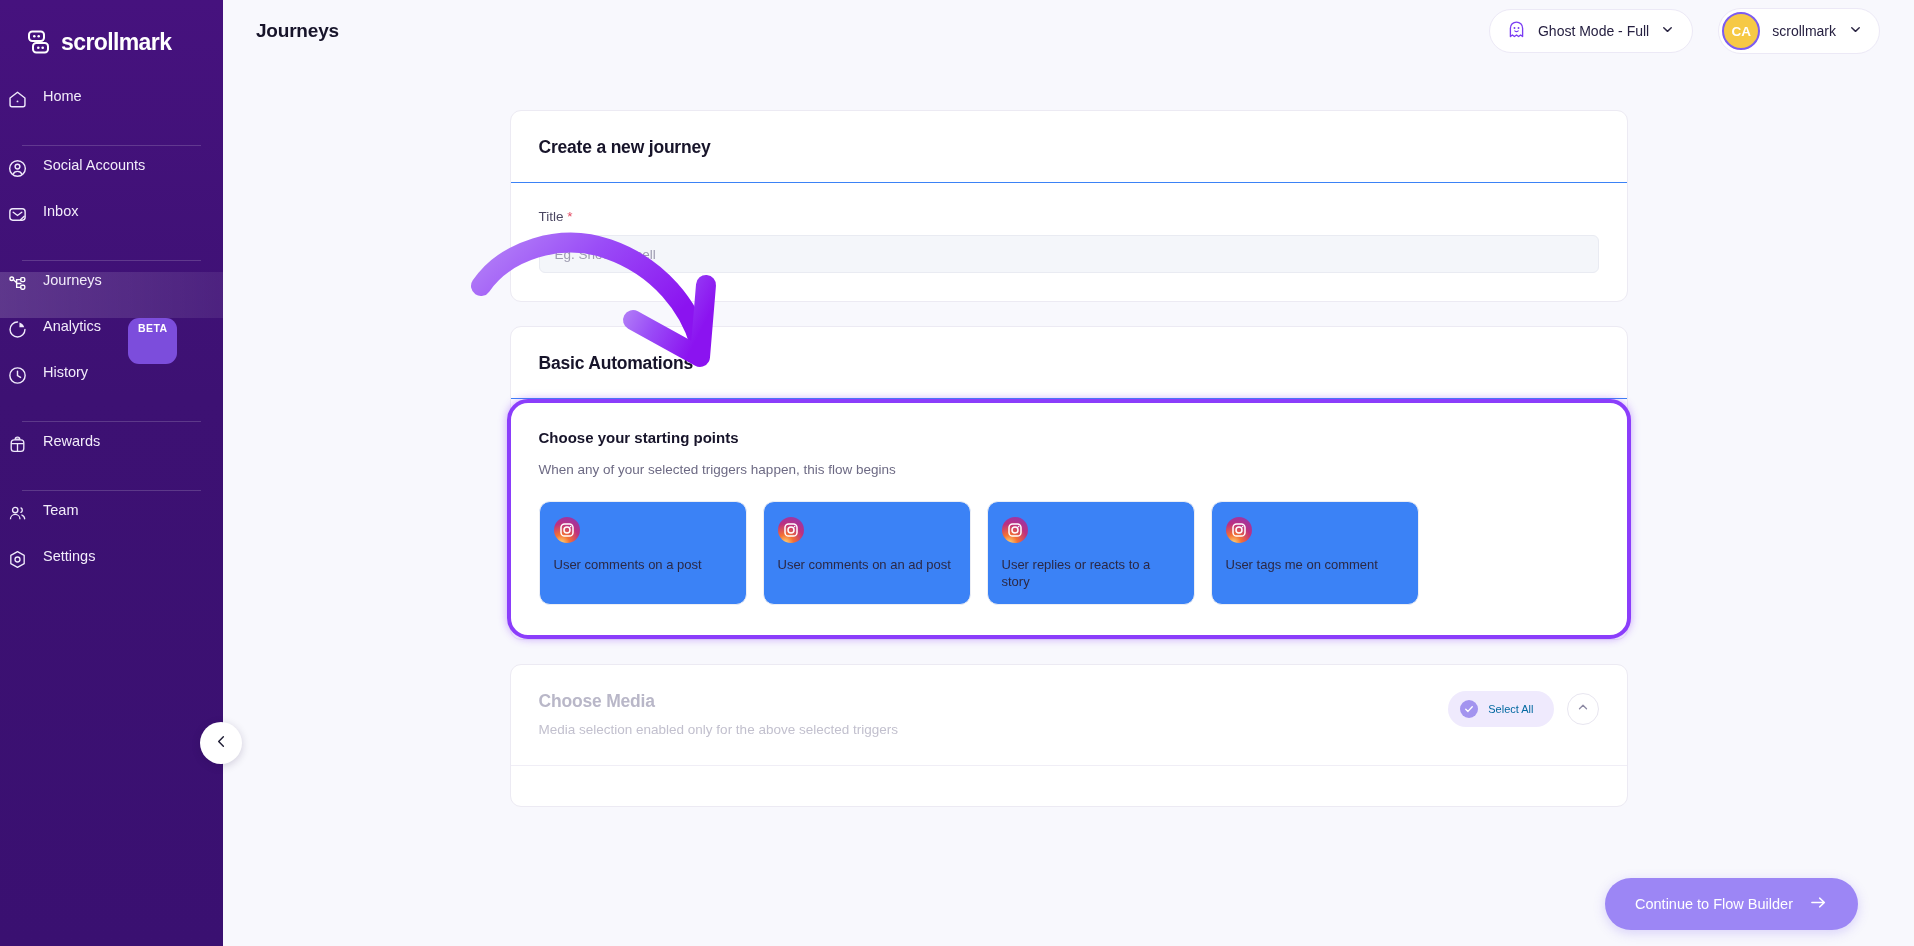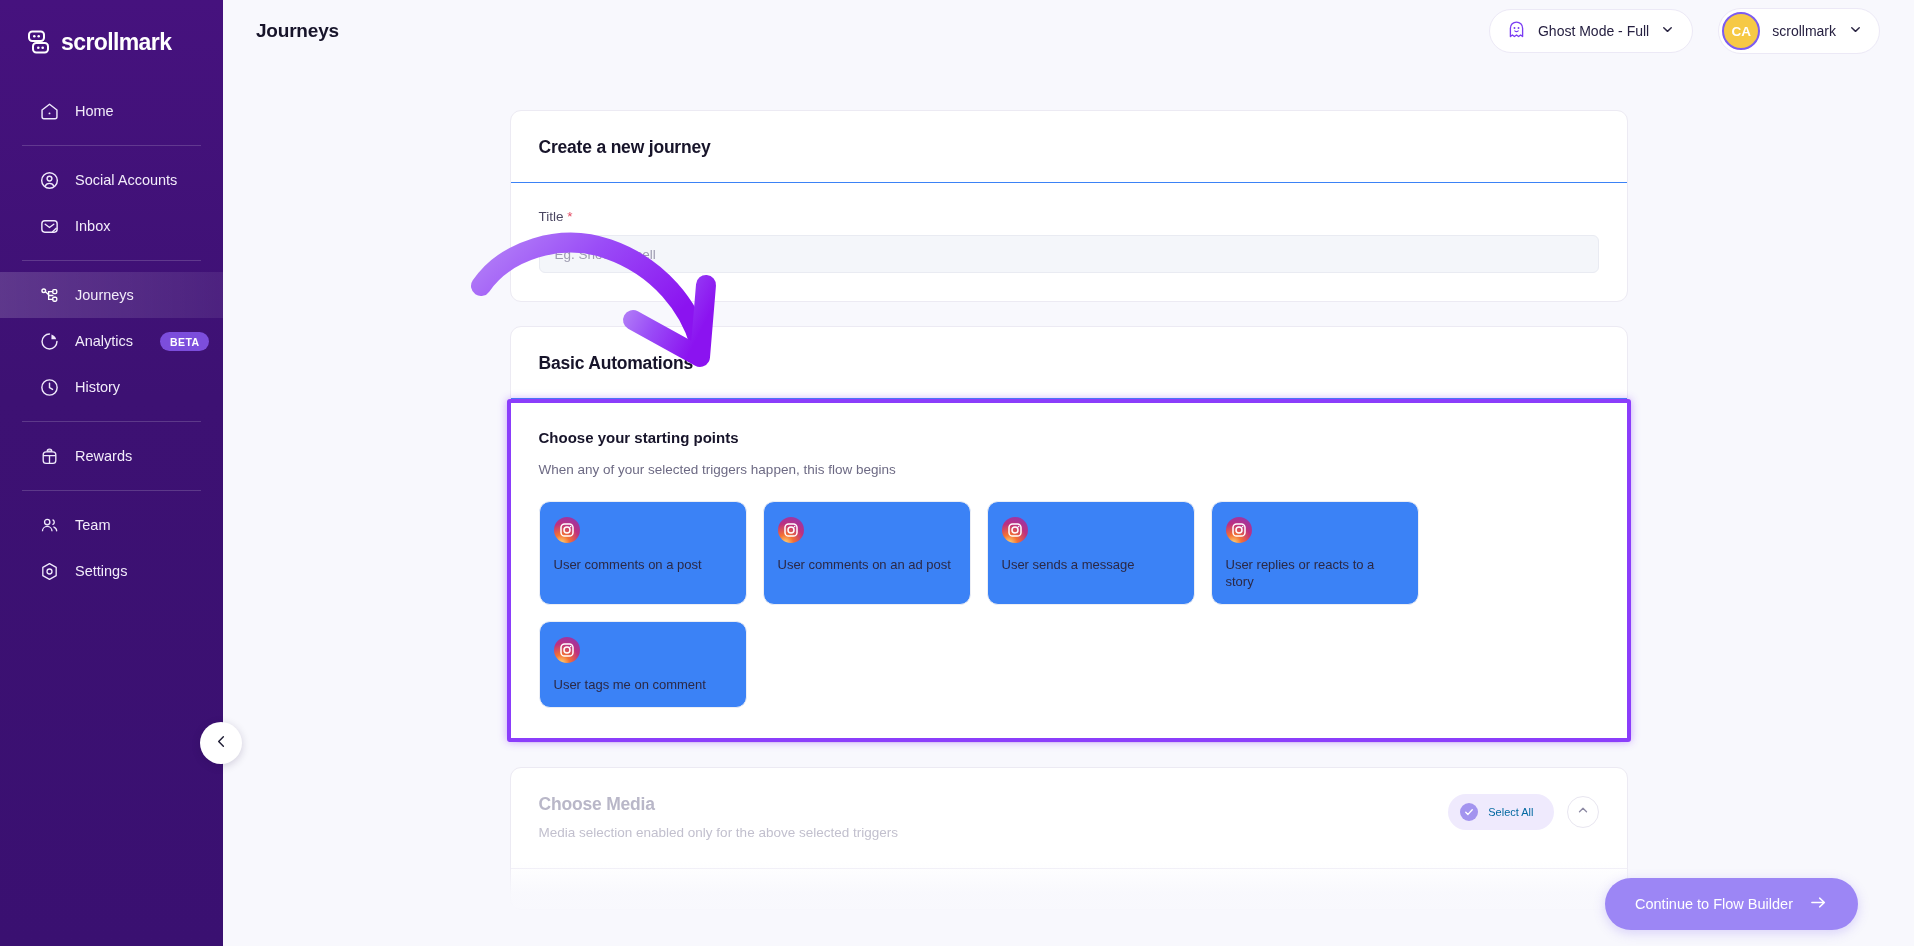--- a/index.html
+++ b/index.html
@@ -23,22 +23,22 @@
   .brand {
     display: flex; align-items: center; gap: 9px;
     padding: 22px 0 0 26px; height: 62px;
   }
   .brand-mark { width: 26px; height: 26px; flex: 0 0 26px; }
   .brand-name {
     font-size: 23px; font-weight: bold; letter-spacing: -0.6px; color: #fff;
   }
   .nav { margin-top: 26px; }
   .nav-item {
-    display: flex; align-items: center; gap: 15px;
-    height: 46px; padding-left: 38px;
+    display: flex; gap: 15px;
+    height: 46px; padding-left: 6px;
     font-size: 14.5px; color: #f2ecfa; cursor: pointer;
     position: relative;
   }
   .nav-item .ico { width: 22px; height: 22px; flex: 0 0 22px; display: flex; align-items: center; justify-content: center; }
   .nav-item.active {
     background: linear-gradient(90deg, rgba(255,255,255,0.16), rgba(255,255,255,0.07));
   }
   .nav-sep { height: 1px; background: rgba(255,255,255,0.17); margin: 11px 22px 11px 22px; }
   .beta-badge {
     margin-left: 12px;
@@ -108,21 +108,21 @@
     background: #f4f6fa; border: 1px solid #e9ebf2; border-radius: 6px;
     padding: 0 15px; font-size: 13.5px; color: #1d1b33;
     font-family: "Liberation Sans", sans-serif;
   }
   .text-input::placeholder { color: #9d9bb0; }
 
   
   .starting-wrap {
     position: relative;
     border: 4px solid #8b3dfb;
-    border-radius: 3px;
+    border-radius: 21px;
     background: #ffffff;
     margin: 0 -4px;
     box-shadow: 0 0 8px rgba(139,61,251,.45);
   }
   .starting-inner { padding: 26px 28px 30px 28px; }
   .sub-title { font-size: 15px; font-weight: bold; color: #17142a; }
   .sub-desc { font-size: 13.5px; color: #6d6a84; margin-top: 16px; }
 
   .trigger-grid {
     display: flex; flex-wrap: wrap; gap: 16px; margin-top: 24px;
@@ -425,39 +425,20 @@
                         </defs>
                       <circle cx="13" cy="13" r="13" fill="url(#ig2)"></circle>
                       <rect x="7" y="7" width="12" height="12" rx="3.6" fill="none" stroke="#fff" stroke-width="1.5"></rect>
                       <circle cx="13" cy="13" r="3" fill="none" stroke="#fff" stroke-width="1.5"></circle>
                       <circle cx="16.6" cy="9.5" r="0.85" fill="#fff"></circle>
                     </svg>
                   </span>
                   <span class="trigger-label">User comments on an ad post</span>
                 </div>
 
-                <div class="trigger-card">
-                  <span class="ig-icon">
-                    <svg viewBox="0 0 26 26" width="26" height="26">
-                      <defs>
-                          <radialGradient id="ig3" cx="28%" cy="100%" r="122%">
-                        <stop offset="0%" stop-color="#fed576"></stop>
-                            <stop offset="26%" stop-color="#f47133"></stop>
-                        <stop offset="60%" stop-color="#bc3081"></stop>
-                            <stop offset="100%" stop-color="#8a3ab9"></stop>
-                      </radialGradient>
-                        </defs>
-                      <circle cx="13" cy="13" r="13" fill="url(#ig3)"></circle>
-                      <rect x="7" y="7" width="12" height="12" rx="3.6" fill="none" stroke="#fff" stroke-width="1.5"></rect>
-                      <circle cx="13" cy="13" r="3" fill="none" stroke="#fff" stroke-width="1.5"></circle>
-                      <circle cx="16.6" cy="9.5" r="0.85" fill="#fff"></circle>
-                    </svg>
-                  </span>
-                  <span class="trigger-label">User sends a message</span>
-                </div>
 
                 <div class="trigger-card">
                   <span class="ig-icon">
                     <svg viewBox="0 0 26 26" width="26" height="26">
                       <defs>
                           <radialGradient id="ig4" cx="28%" cy="100%" r="122%">
                         <stop offset="0%" stop-color="#fed576"></stop>
                             <stop offset="26%" stop-color="#f47133"></stop>
                         <stop offset="60%" stop-color="#bc3081"></stop>
                             <stop offset="100%" stop-color="#8a3ab9"></stop>

